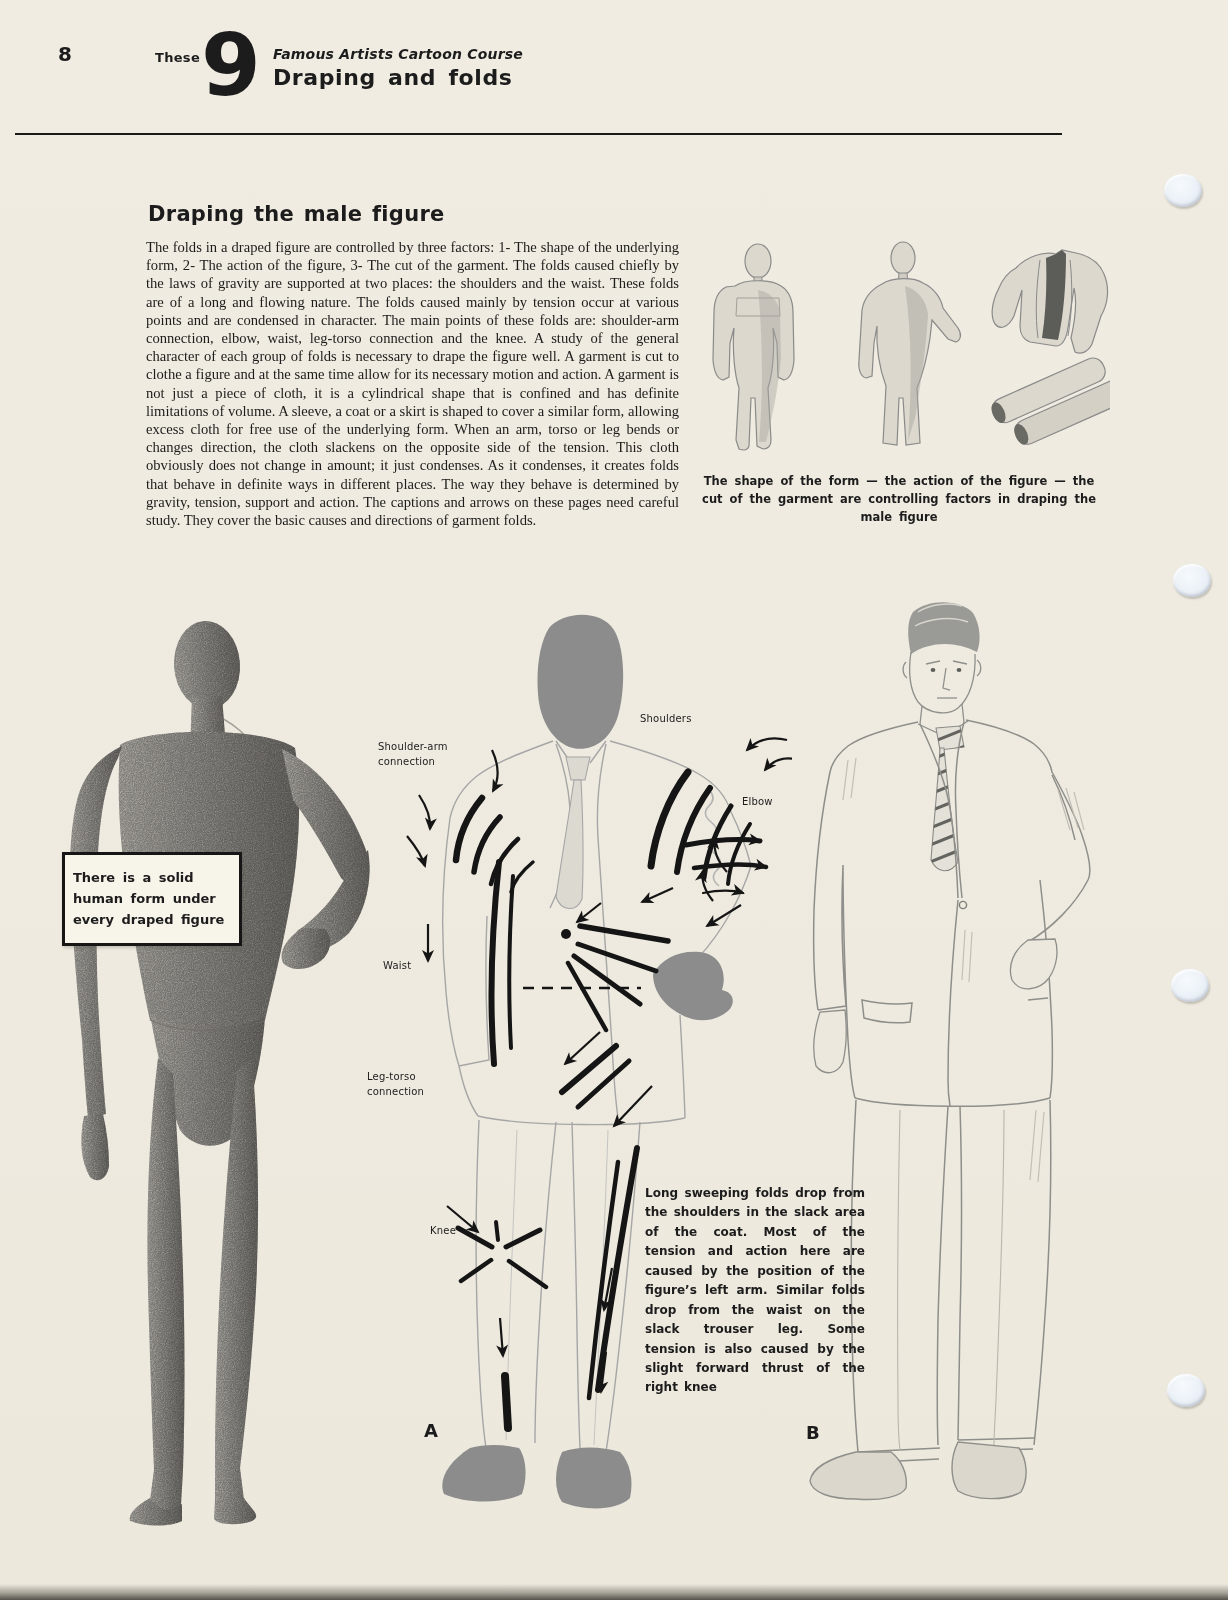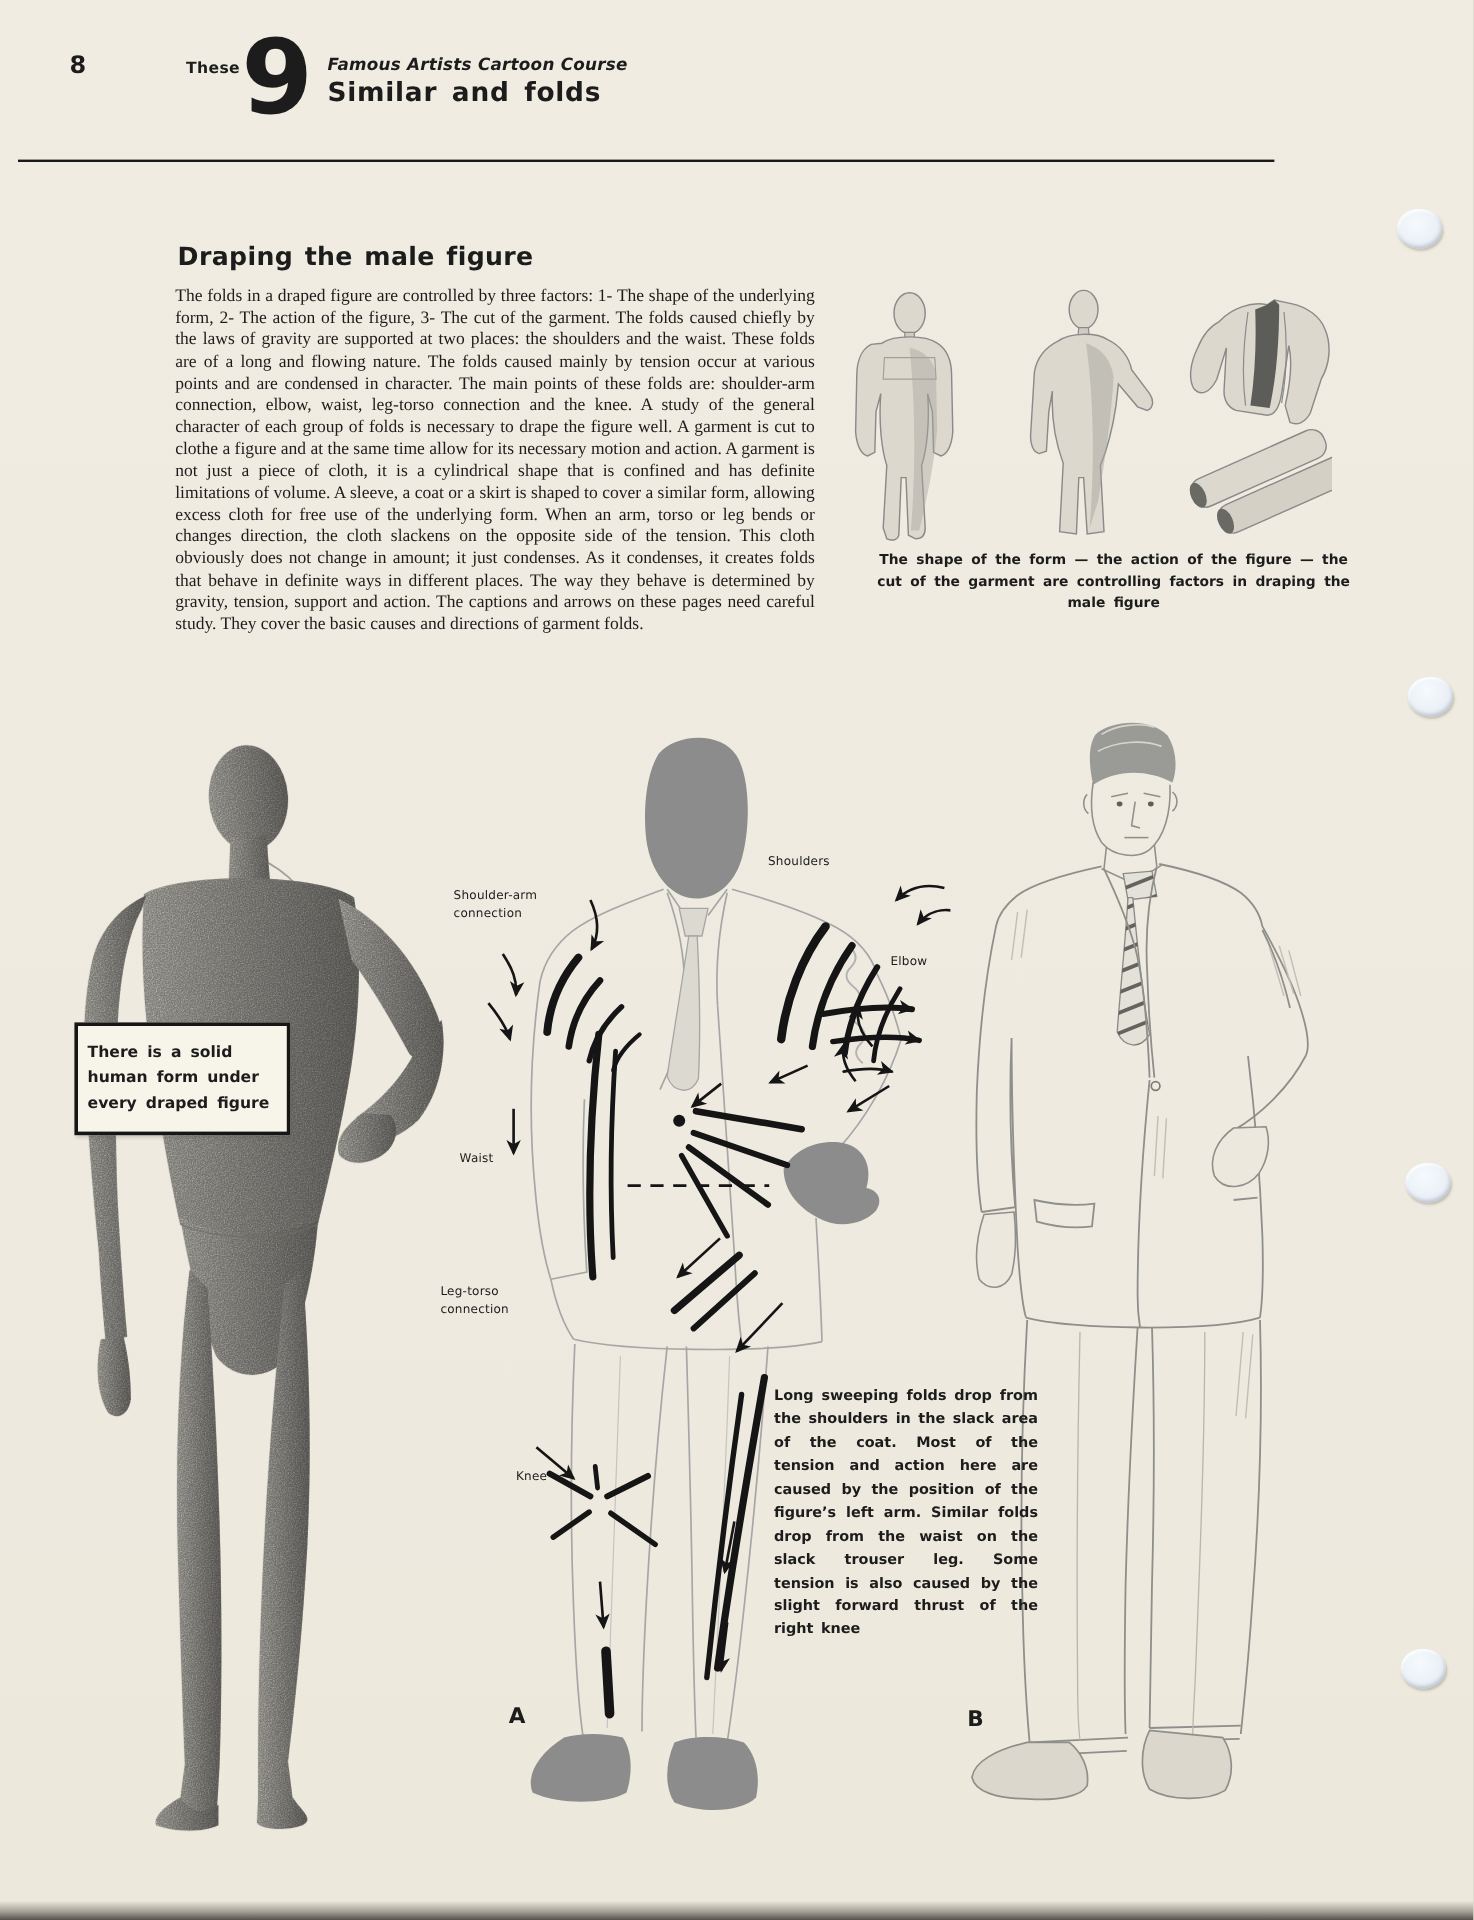--- a/index.html
+++ b/index.html
@@ -44,21 +44,21 @@
 </head>
 <body>
 
 <div class="page">
 
   <div class="abs pagenum" style="left:58px;top:42px;">8</div>
   <div class="abs lesson-word" style="left:155px;top:50px;">These</div>
   <div class="abs lesson-num" style="left:201px;top:26px;">9</div>
   <div class="abs" style="left:273px;top:46px;">
     <div class="course-name">Famous Artists Cartoon Course</div>
-    <div class="lesson-title">Similar and folds</div>
+    <div class="lesson-title">Draping and folds</div>
   </div>
   <div class="abs rule" style="left:15px;top:133px;width:1047px;"></div>
 
   <h2 class="abs heading" style="left:148px;top:202px;margin:0;">Draping the male figure</h2>
   <p class="abs bodytext" style="left:146px;top:238px;width:533px;margin:0;">The folds in a draped figure are controlled by three factors: 1- The shape of the underlying form, 2- The action of the figure, 3- The cut of the garment. The folds caused chiefly by the laws of gravity are supported at two places: the shoulders and the waist. These folds are of a long and flowing nature. The folds caused mainly by tension occur at various points and are condensed in character. The main points of these folds are: shoulder-arm connection, elbow, waist, leg-torso connection and the knee. A study of the general character of each group of folds is necessary to drape the figure well. A garment is cut to clothe a figure and at the same time allow for its necessary motion and action. A garment is not just a piece of cloth, it is a cylindrical shape that is confined and has definite limitations of volume. A sleeve, a coat or a skirt is shaped to cover a similar form, allowing excess cloth for free use of the underlying form. When an arm, torso or leg bends or changes direction, the cloth slackens on the opposite side of the tension. This cloth obviously does not change in amount; it just condenses. As it condenses, it creates folds that behave in definite ways in different places. The way they behave is determined by gravity, tension, support and action. The captions and arrows on these pages need careful study. They cover the basic causes and directions of garment folds.</p>
 
   <svg class="abs" style="left:700px;top:238px;" width="410" height="235" viewBox="700 240 410 235">
 
     <g>
       <ellipse cx="758" cy="263" rx="13" ry="17" fill="#dcd8ce" stroke="#8a8a8a" stroke-width="1.2"></ellipse>
@@ -80,21 +80,21 @@
       <path d="M1046,260 L1056,256 L1062,252 L1066,256 C1066,284 1064,316 1058,342 L1042,340 C1046,314 1047,286 1046,260 Z" fill="#5c5c58"></path>
       <path d="M1040,262 C1036,290 1035,318 1038,340 M1070,262 C1073,288 1072,316 1068,338" fill="none" stroke="#8a8a8a" stroke-width="1"></path>
       <g transform="rotate(-24 1050 400)">
         <rect x="992" y="380" width="120" height="25" rx="11" fill="#dcd8ce" stroke="#8a8a8a" stroke-width="1.2"></rect>
         <rect x="1004" y="409" width="120" height="25" rx="11" fill="#d4d0c5" stroke="#8a8a8a" stroke-width="1.2"></rect>
         <ellipse cx="997" cy="392.5" rx="6" ry="11" fill="#6a6a64"></ellipse>
         <ellipse cx="1009" cy="421.5" rx="6" ry="11" fill="#6a6a64"></ellipse>
       </g>
     </g>
   </svg>
-  <div class="abs smallcap" style="left:698px;top:458px;width:402px;margin-left:29px;">The shape of the form  —  the action of the figure  —  the cut of the garment are controlling factors in draping the male figure</div>
+  <div class="abs smallcap" style="left:698px;top:473px;width:402px;">The shape of the form  —  the action of the figure  —  the cut of the garment are controlling factors in draping the male figure</div>
 
   <svg class="abs" style="left:60px;top:610px;" width="340" height="920" viewBox="60 610 340 920">
     <defs>
       <linearGradient id="mgrad" x1="0" y1="0" x2="1" y2="0">
         <stop offset="0" stop-color="#c9c6bf"></stop>
         <stop offset="0.45" stop-color="#a6a49e"></stop>
         <stop offset="1" stop-color="#7d7b76"></stop>
       </linearGradient>
       <filter id="grain" x="-5%" y="-5%" width="110%" height="110%">
         <feTurbulence type="fractalNoise" baseFrequency="0.9" numOctaves="2" stitchTiles="stitch" result="t"></feTurbulence>
@@ -288,21 +288,21 @@
     </g>
   </svg>
 
   <div class="abs lbl" style="left:378px;top:740px;width:92px;">Shoulder-arm connection</div>
   <div class="abs lbl" style="left:640px;top:712px;">Shoulders</div>
   <div class="abs lbl" style="left:742px;top:795px;">Elbow</div>
   <div class="abs lbl" style="left:383px;top:959px;">Waist</div>
   <div class="abs lbl" style="left:367px;top:1070px;width:100px;">Leg-torso connection</div>
   <div class="abs lbl" style="left:430px;top:1224px;">Knee</div>
 
-  <div class="abs annot" style="left:645px;top:1154px;width:220px;">Long sweeping folds drop from the shoulders in the slack area of the coat. Most of the tension and action here are caused by the position of the figure’s left arm. Similar folds drop from the waist on the slack trouser leg. Some tension is also caused by the slight forward thrust of the right knee</div>
+  <div class="abs annot" style="left:645px;top:1184px;width:220px;">Long sweeping folds drop from the shoulders in the slack area of the coat. Most of the tension and action here are caused by the position of the figure’s left arm. Similar folds drop from the waist on the slack trouser leg. Some tension is also caused by the slight forward thrust of the right knee</div>
 
   <div class="abs figletter" style="left:424px;top:1420px;">A</div>
   <div class="abs figletter" style="left:806px;top:1422px;">B</div>
 
   <div class="abs hole" style="left:1164px;top:174px;"></div>
   <div class="abs hole" style="left:1173px;top:564px;"></div>
   <div class="abs hole" style="left:1171px;top:969px;"></div>
   <div class="abs hole" style="left:1167px;top:1374px;"></div>
 
   <div class="abs bottom-edge"></div>

